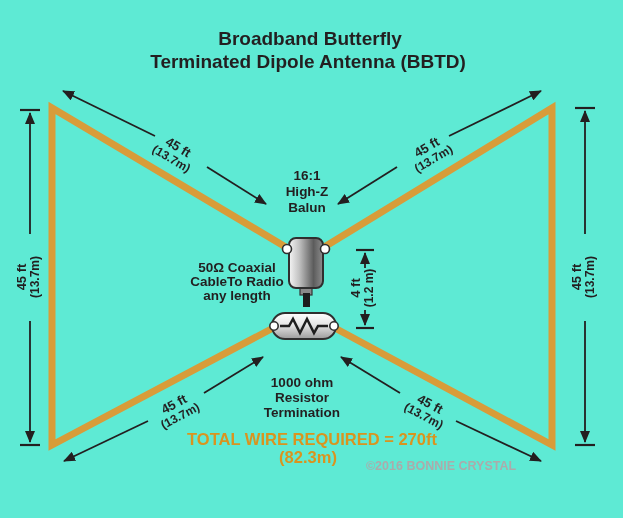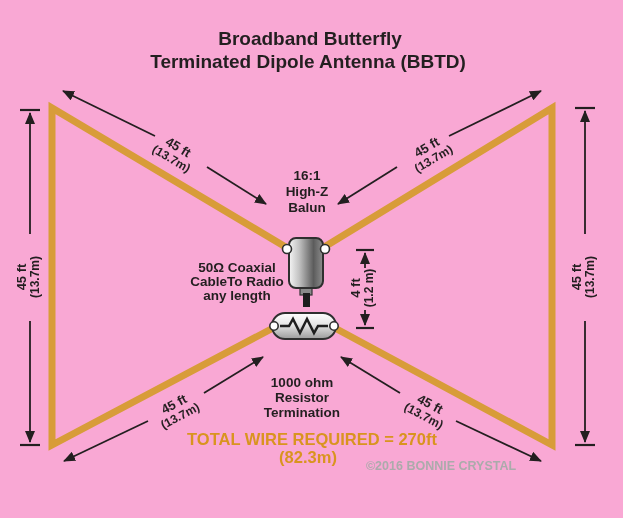--- a/index.html
+++ b/index.html
@@ -1,19 +1,19 @@
 <!DOCTYPE html>
 <html><head>
 <meta charset="utf-8">
 <style>
   html,body { margin:0; padding:0; background:#ffffff; }
   .canvas {
     position:relative;
     width:623px; height:518px;
-    background:#f9a8d4;
+    background:#5eead4;
     font-family:"Liberation Sans", sans-serif;
     overflow:hidden;
   }
   svg { display:block; }
   .title-line   { font:bold 19px "Liberation Sans", sans-serif; fill:#231F20; text-anchor:middle; }
   .lbl          { font:bold 13px "Liberation Sans", sans-serif; fill:#231F20; text-anchor:middle; }
   .lbl-sm       { font:bold 12px "Liberation Sans", sans-serif; fill:#231F20; text-anchor:middle; }
   .ann          { font:bold 13.5px "Liberation Sans", sans-serif; fill:#231F20; text-anchor:middle; }
   .total-line   { font:bold 16.5px "Liberation Sans", sans-serif; fill:#D9941F; text-anchor:middle; }
   .copyright    { font:bold 12.5px "Liberation Sans", sans-serif; fill:#ABABAB; text-anchor:middle; }

